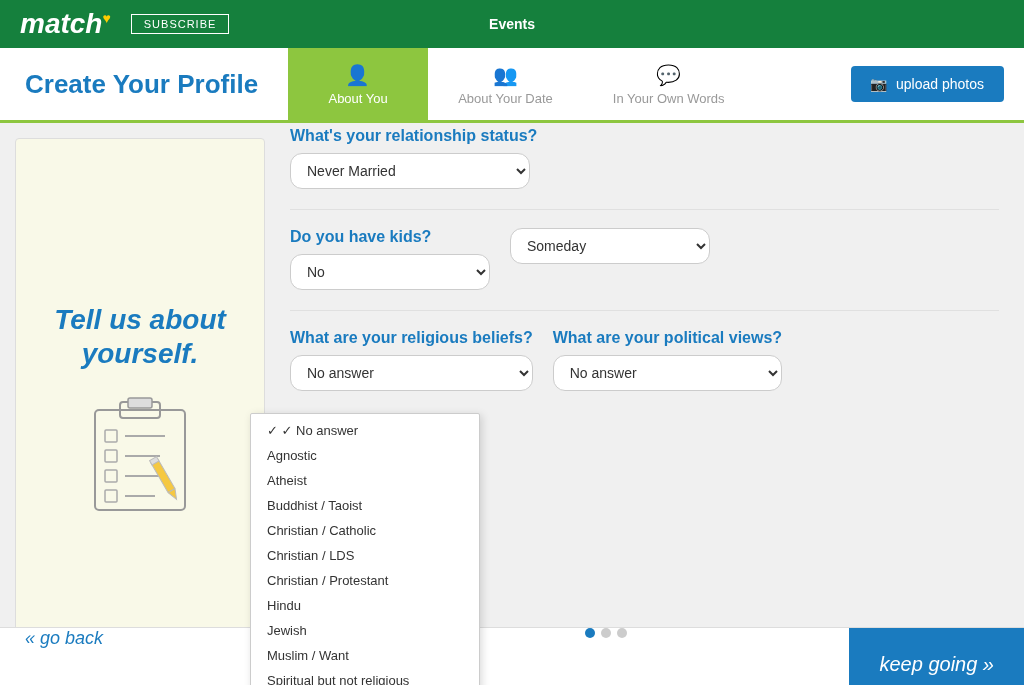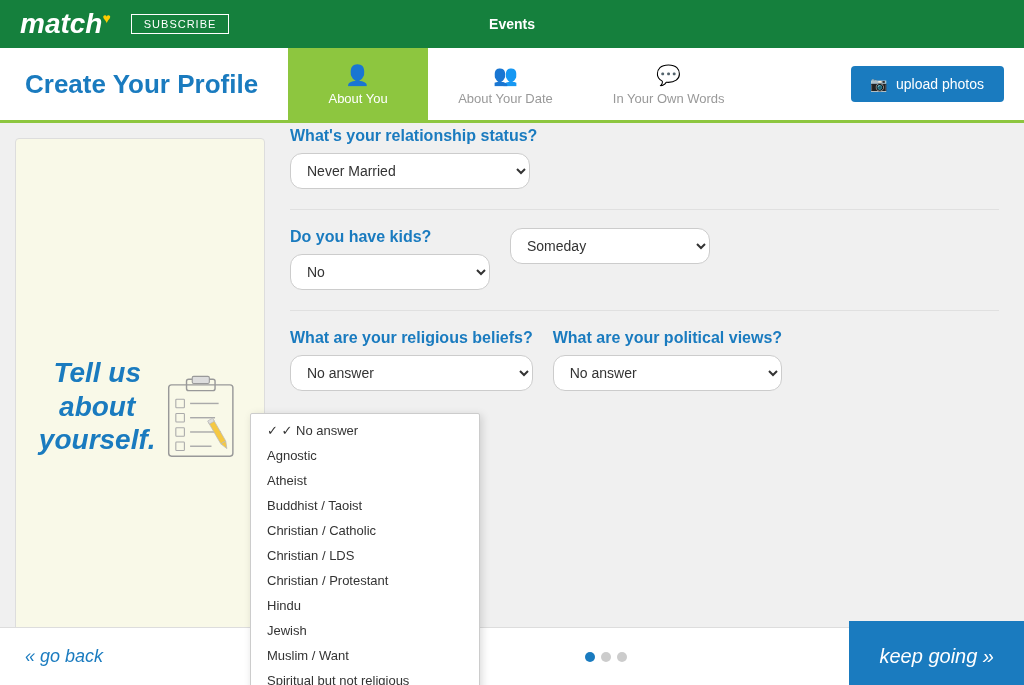--- a/index.html
+++ b/index.html
@@ -103,21 +103,21 @@
     }
 
     
     #left-panel {
       width: 250px;
       background: #f9f9e8;
       border: 1px solid #ddd;
       margin: 15px 0 0 15px;
       border-radius: 4px;
       display: flex;
-      flex-direction: row;
+      flex-direction: column;
       align-items: center;
       justify-content: center;
       padding: 20px;
     }
     #tell-us-text {
       color: #1a7bbf;
       font-size: 28px;
       font-weight: bold;
       font-style: italic;
       text-align: center;
@@ -197,21 +197,21 @@
     
     #footer {
       position: absolute;
       bottom: 0;
       left: 0;
       right: 0;
       height: 58px;
       background: white;
       border-top: 1px solid #ddd;
       display: flex;
-      align-items: center;
+      align-items: flex-start;
       justify-content: space-between;
       padding: 0 0 0 25px;
     }
     #go-back-btn {
       background: none;
       border: none;
       color: #1a7bbf;
       font-size: 18px;
       cursor: pointer;
       font-style: italic;

